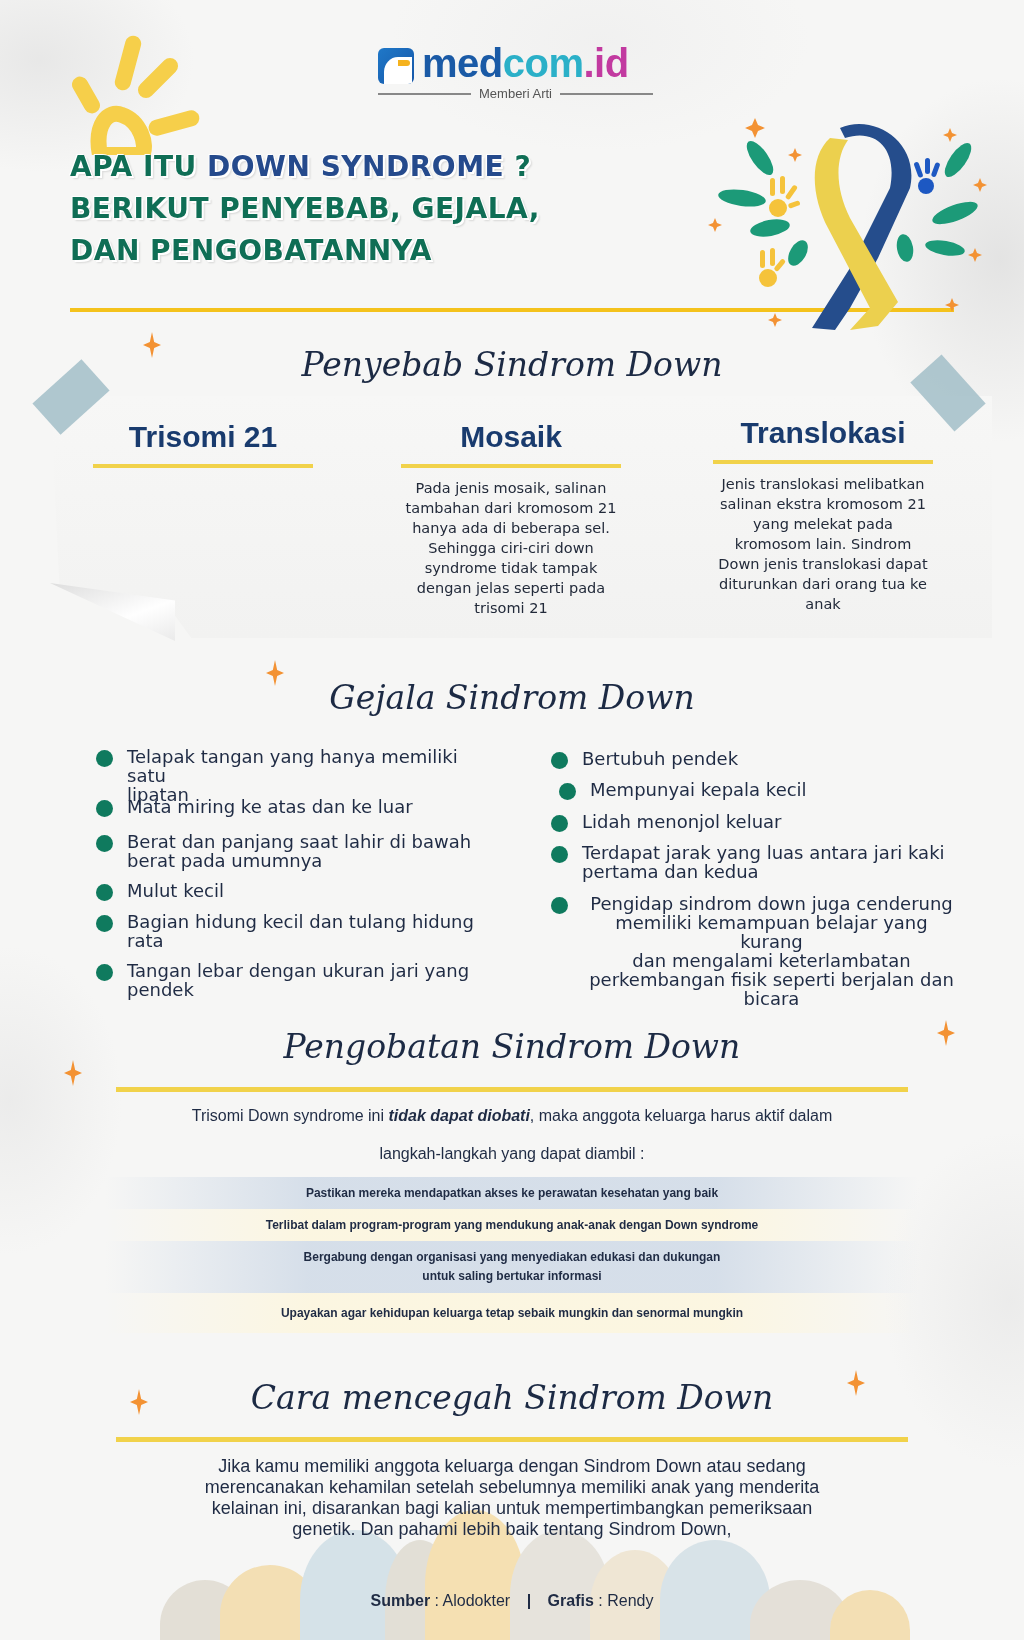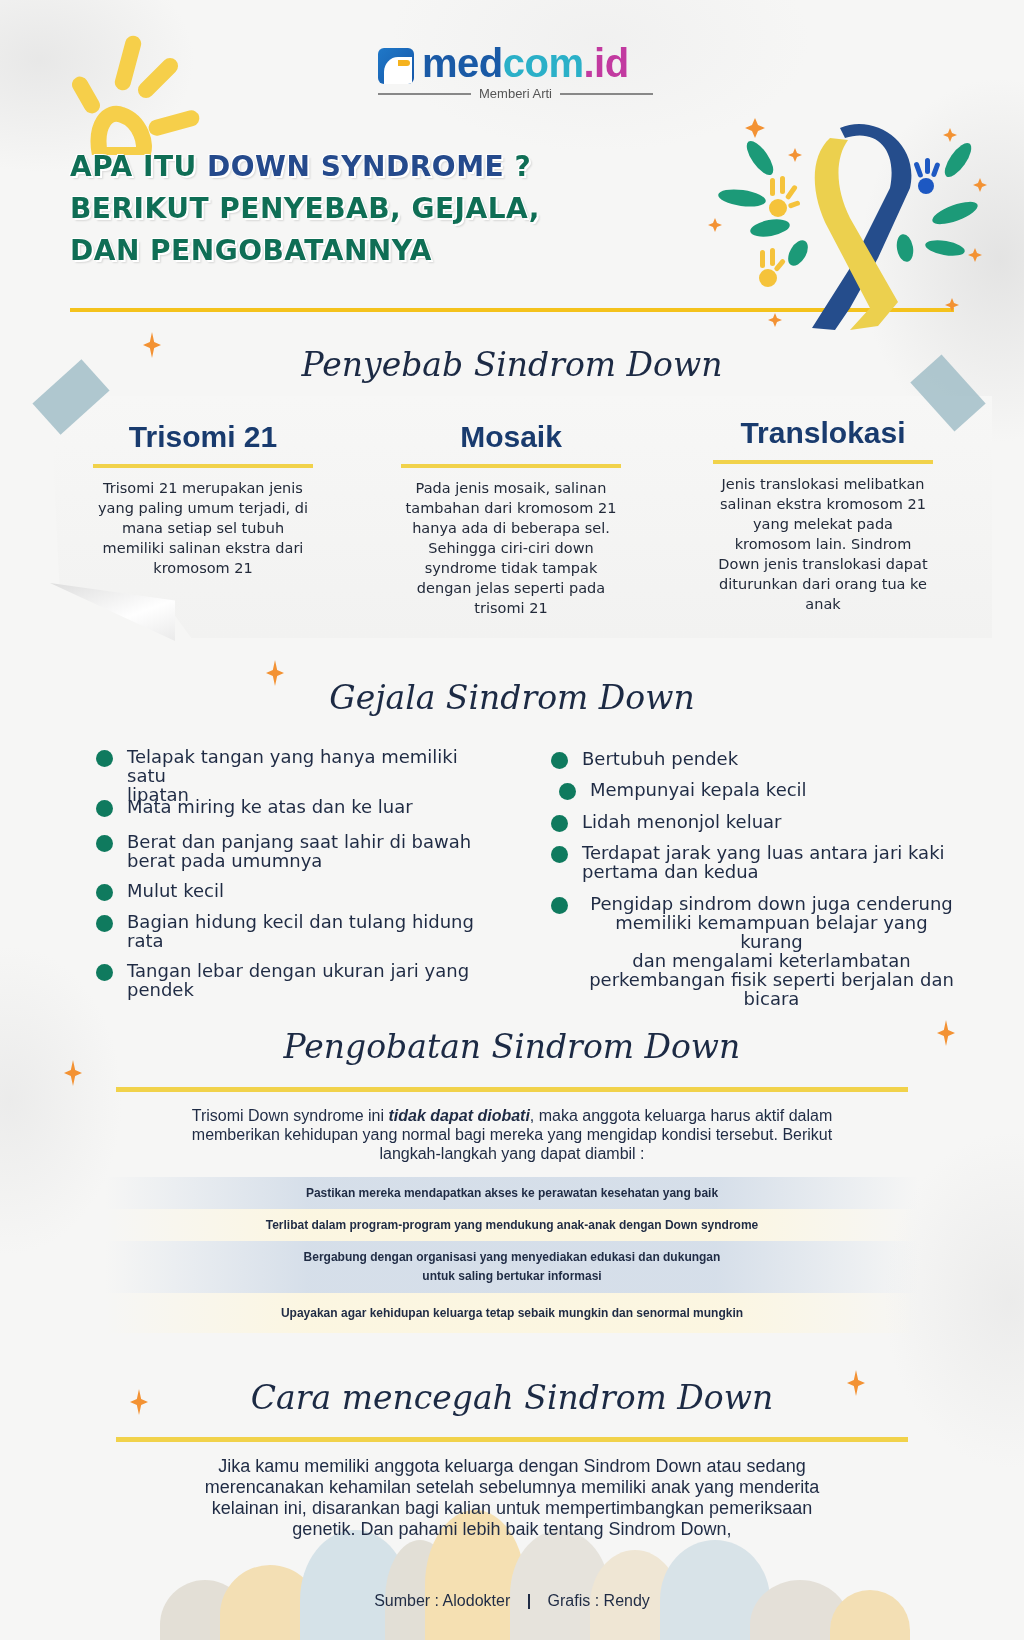--- a/index.html
+++ b/index.html
@@ -97,21 +97,21 @@
 
   .prevent { left: 110px; top: 1456px; width: 804px; text-align: center; z-index: 2;
     font-family: "Liberation Sans", sans-serif; font-size: 18px; line-height: 21px; color: #1f2b44; }
 
   
   .crowd { left: 150px; top: 1510px; width: 760px; height: 130px; z-index: 1; overflow: hidden; }
   .head { position: absolute; border-radius: 50% 50% 0 0; }
 
   .credit { left: 0; top: 1592px; width: 1024px; text-align: center; z-index: 3;
     font-family: "Liberation Sans", sans-serif; font-size: 16px; color: #1f2b44; }
-  .credit b { font-weight: normal; }
+  .credit b { font-weight: bold; }
   .credit .sep { margin: 0 12px; font-weight: bold; }
 </style>
 </head>
 <body>
 
 <div class="bg-texture"></div>
 
 <div class="abs logo">
   <div class="logo-mark"></div>
   <div class="logo-text">
@@ -197,27 +197,20 @@
 <div class="abs sec-title" style="top:345px;">Penyebab Sindrom Down</div>
 
 <div class="abs paper"></div>
 <div class="abs paper-curl"></div>
 <div class="abs tape left"></div>
 <div class="abs tape right"></div>
 
 <div class="abs cause" style="left:63px;top:418px;">
   <h3>Trisomi 21</h3>
   <div class="u"></div>
-  <p>
-    <span>Trisomi 21 merupakan jenis</span><br>
-    <span>yang paling umum terjadi, di</span><br>
-    <span>mana setiap sel tubuh</span><br>
-    <span>memiliki salinan ekstra dari</span><br>
-    <span>kromosom 21</span>
-  </p>
 </div>
 
 <div class="abs cause" style="left:371px;top:418px;">
   <h3>Mosaik</h3>
   <div class="u"></div>
   <p>
     <span>Pada jenis mosaik, salinan</span><br>
     <span>tambahan dari kromosom 21</span><br>
     <span>hanya ada di beberapa sel.</span><br>
     <span>Sehingga ciri-ciri down</span><br>
@@ -291,21 +284,21 @@
     <div class="dot"></div>
     <span><span>Pengidap sindrom down juga cenderung</span><br><span>memiliki kemampuan belajar yang kurang</span><br><span>dan mengalami keterlambatan</span><br><span>perkembangan fisik seperti berjalan dan</span><br><span>bicara</span></span>
   </div>
 </div>
 
 <div class="abs sec-title" style="top:1027px;">Pengobatan Sindrom Down</div>
 <div class="abs sec-rule" style="top:1087px;"></div>
 
 <div class="abs intro">
   <span>Trisomi Down syndrome ini </span><b>tidak dapat diobati</b><span>, maka anggota keluarga harus aktif dalam</span><br>
-  <span>memberikan kehidupan yang normal bagi mereka yang mengidap kondisi tersebut. Berikut</span><br>
+  <br>
   <span>langkah-langkah yang dapat diambil :</span>
 </div>
 
 <div class="abs step blue" style="top:1177px;height:32px;">Pastikan mereka mendapatkan akses ke perawatan kesehatan yang baik</div>
 <div class="abs step yellow" style="top:1209px;height:32px;">Terlibat dalam program-program yang mendukung anak-anak dengan Down syndrome</div>
 <div class="abs step blue" style="top:1241px;height:52px;">
   <span><span>Bergabung dengan organisasi yang menyediakan edukasi dan dukungan</span><br><span>untuk saling bertukar informasi</span></span>
 </div>
 <div class="abs step yellow" style="top:1293px;height:40px;">Upayakan agar kehidupan keluarga tetap sebaik mungkin dan senormal mungkin</div>
 

